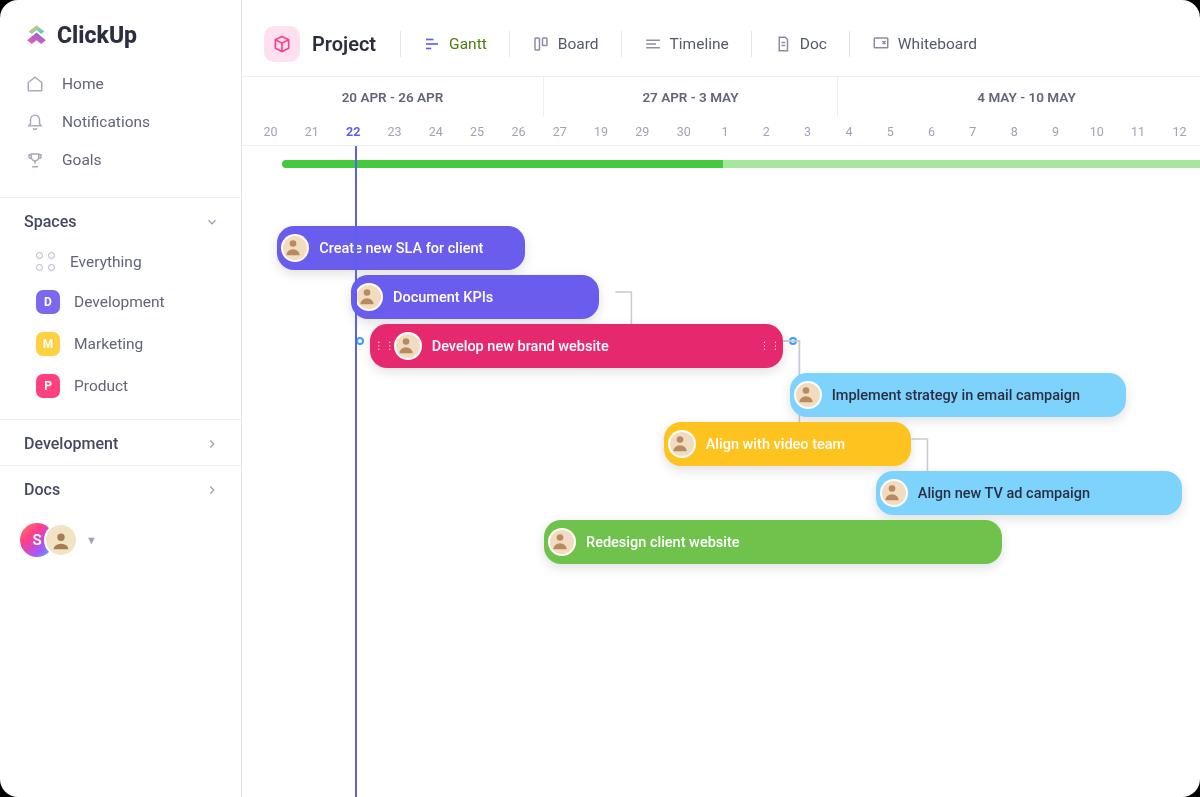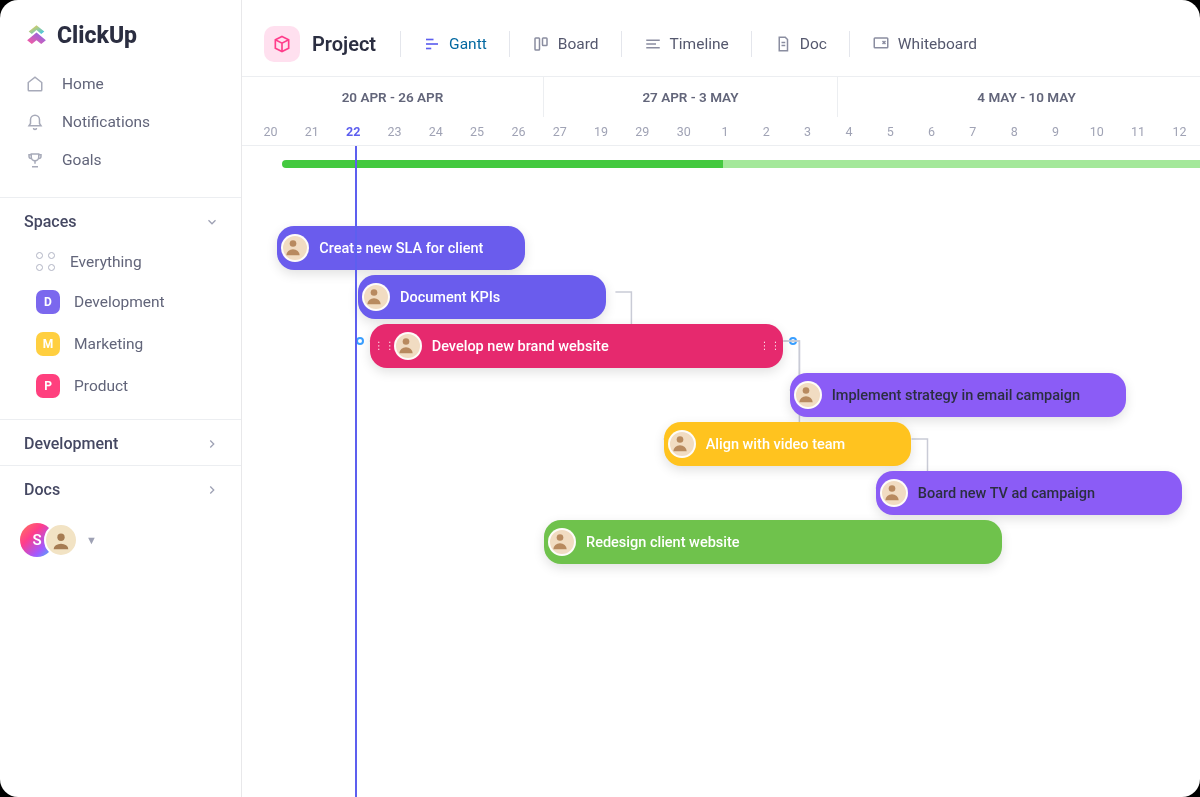--- a/index.html
+++ b/index.html
@@ -124,21 +124,21 @@
   background: #ffe0ef;
   display:flex; align-items:center; justify-content:center;
 }
 .proj-title { font-size: 20px; font-weight: 600; color:#2b2e41; margin-left:8px; margin-right:12px; }
 .divider { width:1px; height:26px; background:#e4e6ec; margin: 0 8px; }
 .view-btn {
   display:flex; align-items:center; gap:8px;
   padding: 6px 10px; border-radius:6px; cursor:pointer;
   font-size:15.5px; color:#55586e;
 }
-.view-btn.active { color:#0369a1; }
+.view-btn.active { color:#4d7c0f; }
 .view-btn .icon { width:18px; height:18px; display:flex; align-items:center; }
 
 
 .timeline-header {
   position: relative;
   border-bottom: 1px solid #eceef1;
 }
 .week-row {
   display:flex;
   height: 40px;
@@ -180,21 +180,21 @@
   padding: 0 14px 0 4px;
   color:#fff; font-size:14.5px; font-weight:500;
   cursor:pointer;
   box-shadow: 0 4px 12px rgba(0,0,0,0.12);
 }
 .task-bar .face {
   width:28px; height:28px; border-radius:50%;
   background:#f1dcc2; border:2px solid rgba(255,255,255,0.9);
   flex-shrink:0;
 }
-.task-grey  { background:#8b5cf6; color:#2b2e41; }
+.task-grey  { background:#7dd3fc; color:#2b2e41; }
 .task-purple{ background:#6a5ced; }
 .task-pink  { background:#e6296e; }
 .task-yellow{ background:#ffc31f; }
 .task-green { background:#6fc24c; }
 .handle-dots {
   color: rgba(255,255,255,0.85);
   font-size: 10px; line-height:8px;
   letter-spacing:1px;
   width:10px; text-align:center;
 }
@@ -445,21 +445,21 @@
         </svg>
         <div class="task-bar task-purple" style="left: 35.3px; top: 80px; width: 247.8px;">
           <div class="face">
             <svg viewBox="0 0 24 24" width="20" height="20">
               <circle cx="12" cy="9" r="4" fill="#b88a5f"></circle>
               <path d="M4 23 a8 7 0 0 1 16 0" fill="#b88a5f"></path>
             </svg>
           </div>
           <span>Create new SLA for client</span>
         </div>
-        <div class="task-bar task-purple" style="left: 116px; top: 129px; width: 247.8px;">
+        <div class="task-bar task-purple" style="left: 109px; top: 129px; width: 247.8px;">
           <div class="face">
             <svg viewBox="0 0 24 24" width="20" height="20">
               <circle cx="12" cy="9" r="4" fill="#b88a5f"></circle>
               <path d="M4 23 a8 7 0 0 1 16 0" fill="#b88a5f"></path>
             </svg>
           </div>
           <span>Document KPIs</span>
         </div>
         <div class="task-bar task-pink" style="left: 127.7px; top: 178px; width: 413.7px;">
           <div class="handle-dots">⋮⋮</div>
@@ -490,21 +490,21 @@
           </div>
           <span>Align with video team</span>
         </div>
         <div class="task-bar task-grey" style="left: 633.8px; top: 325px; width: 306.6px;">
           <div class="face">
             <svg viewBox="0 0 24 24" width="20" height="20">
               <circle cx="12" cy="9" r="4" fill="#b88a5f"></circle>
               <path d="M4 23 a8 7 0 0 1 16 0" fill="#b88a5f"></path>
             </svg>
           </div>
-          <span>Board new TV ad campaign</span>
+          <span>Align new TV ad campaign</span>
         </div>
         <div class="task-bar task-green" style="left: 302px; top: 374px; width: 457.8px;">
           <div class="face">
             <svg viewBox="0 0 24 24" width="20" height="20">
               <circle cx="12" cy="9" r="4" fill="#b88a5f"></circle>
               <path d="M4 23 a8 7 0 0 1 16 0" fill="#b88a5f"></path>
             </svg>
           </div>
           <span>Redesign client website</span>
         </div>

